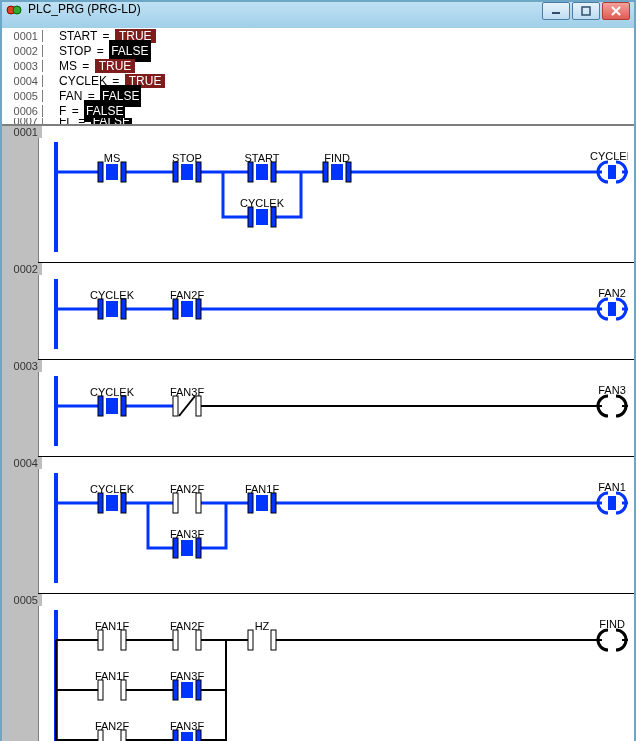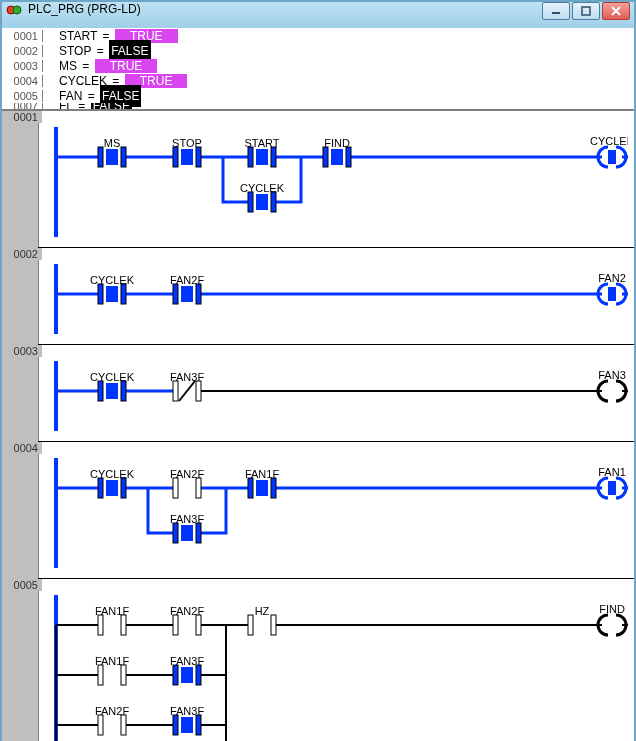--- a/index.html
+++ b/index.html
@@ -8,21 +8,21 @@
   .titlebar .logo{width:16px;height:16px;display:flex;align-items:center;justify-content:center;margin-right:6px}
   .titlebar .title{color:#000;font-size:12px}
   .winbtns{margin-left:auto;display:flex;gap:2px}
   .winbtn{width:26px;height:16px;border:1px solid #4e7da3;border-radius:2px;background:linear-gradient(#e7f3fb,#bddcf1);display:flex;align-items:center;justify-content:center;font-size:10px;color:#2f4f6b}
   .winbtn.close{background:linear-gradient(#f2a19d,#e05c53);color:#fff;border-color:#b13b33}
   .varpane{border-bottom:2px solid #7e7e7e}
   .varrow{display:flex;align-items:center;height:15px}
   .varrow .ln{width:36px;text-align:right;padding-right:4px;color:#555;border-right:1px solid #7e7e7e;font-size:11px}
   .varrow .vtxt{padding-left:16px;font-size:12px}
   .vtxt .eq{padding:0 2px}
-  .badge-true{background:#d946ef;color:#fff;padding:0 15px}
+  .badge-true{background:#7f1d1d;color:#fff;padding:0 4px}
   .badge-false{background:#000;color:#fff;padding:4px 2px}
   
   .ladderwrap{position:relative}
   .leftgutter{position:absolute;left:0;top:0;bottom:0;width:36px;background:#bfbfbf;border-right:1px solid #7e7e7e}
   .ladder{margin-left:36px;position:relative}
   .rung{position:relative;border-bottom:1px solid #000;padding:16px 10px 10px 10px}
   .rung .rn{position:absolute;left:-36px;top:0;width:36px;text-align:right;padding-right:4px;color:#333;font-size:11px;background:#bfbfbf}
   .rung svg{display:block}
   .rung .lbl{font-family:Arial;font-size:11px;fill:#000}
   .rail{stroke:#0034ff;stroke-width:4}
@@ -80,20 +80,24 @@
         <div class="vtxt"><span>MS</span><span class="eq"> = </span><span class="badge-true">TRUE</span></div>
       </div>
       <div class="varrow">
         <div class="ln">0004</div>
         <div class="vtxt"><span>CYCLEK</span><span class="eq"> = </span><span class="badge-true">TRUE</span></div>
       </div>
       <div class="varrow">
         <div class="ln">0005</div>
         <div class="vtxt"><span>FAN</span><span class="eq"> = </span><span class="badge-false">FALSE</span></div>
       </div>
+      <div class="varrow">
+        <div class="ln">0006</div>
+        <div class="vtxt"><span>F</span><span class="eq"> = </span><span class="badge-false">FALSE</span></div>
+      </div>
       <div class="varrow" style="height: 6px; overflow: hidden; text-decoration: underline;">
         <div class="ln">0007</div>
         <div class="vtxt"><span>FL</span><span class="eq"> = </span><span class="badge-false">FALSE</span></div>
       </div>
     </div>
 
   <div class="ladderwrap">
     <div class="leftgutter"></div>
     <div class="ladder" id="ladder">
         <div class="rung">

